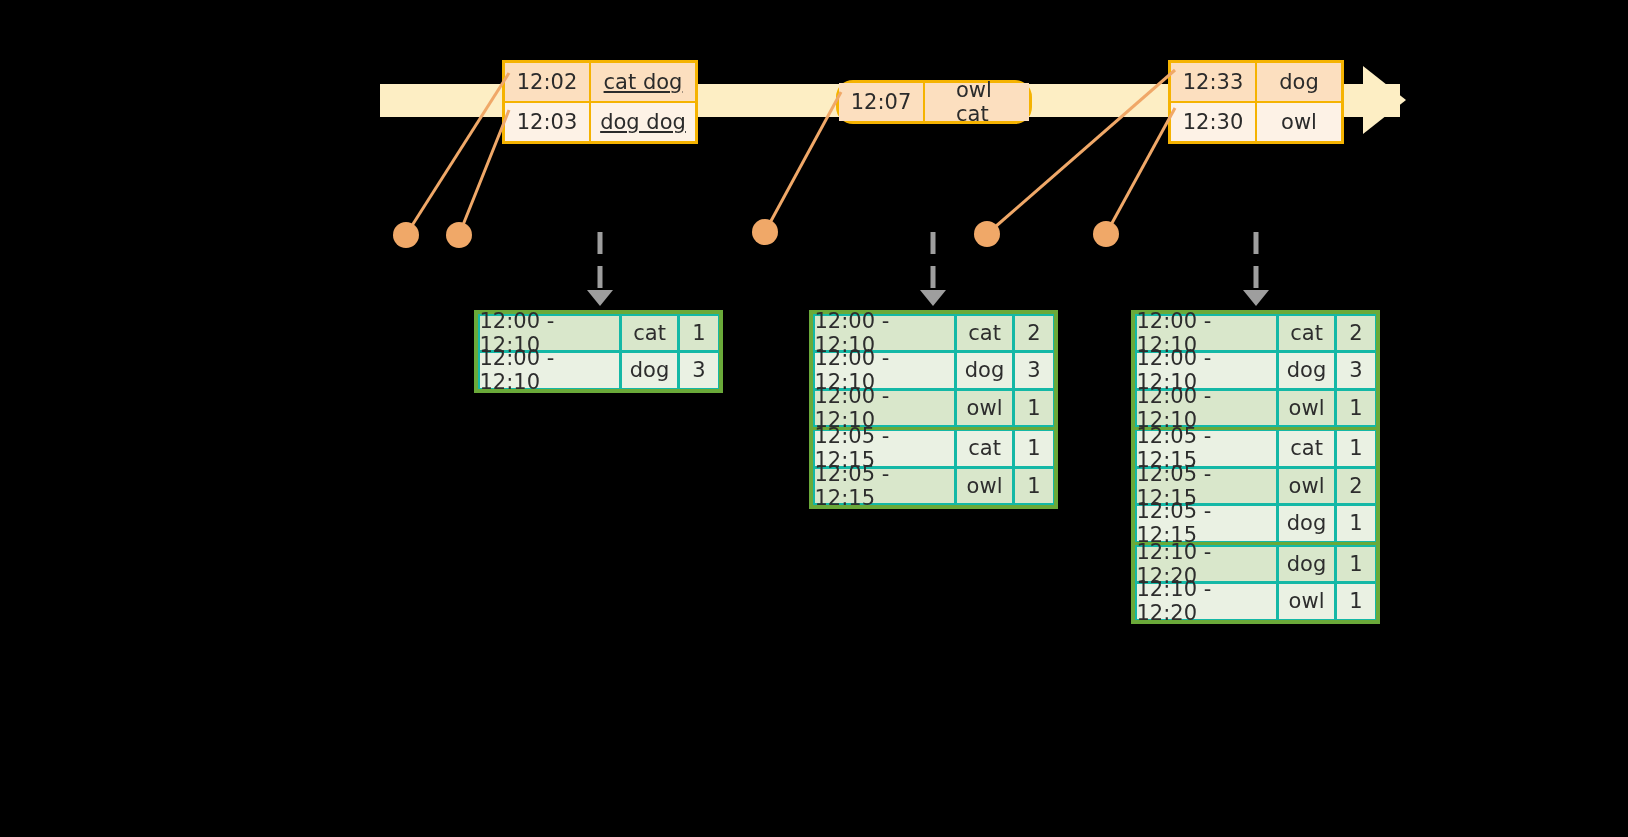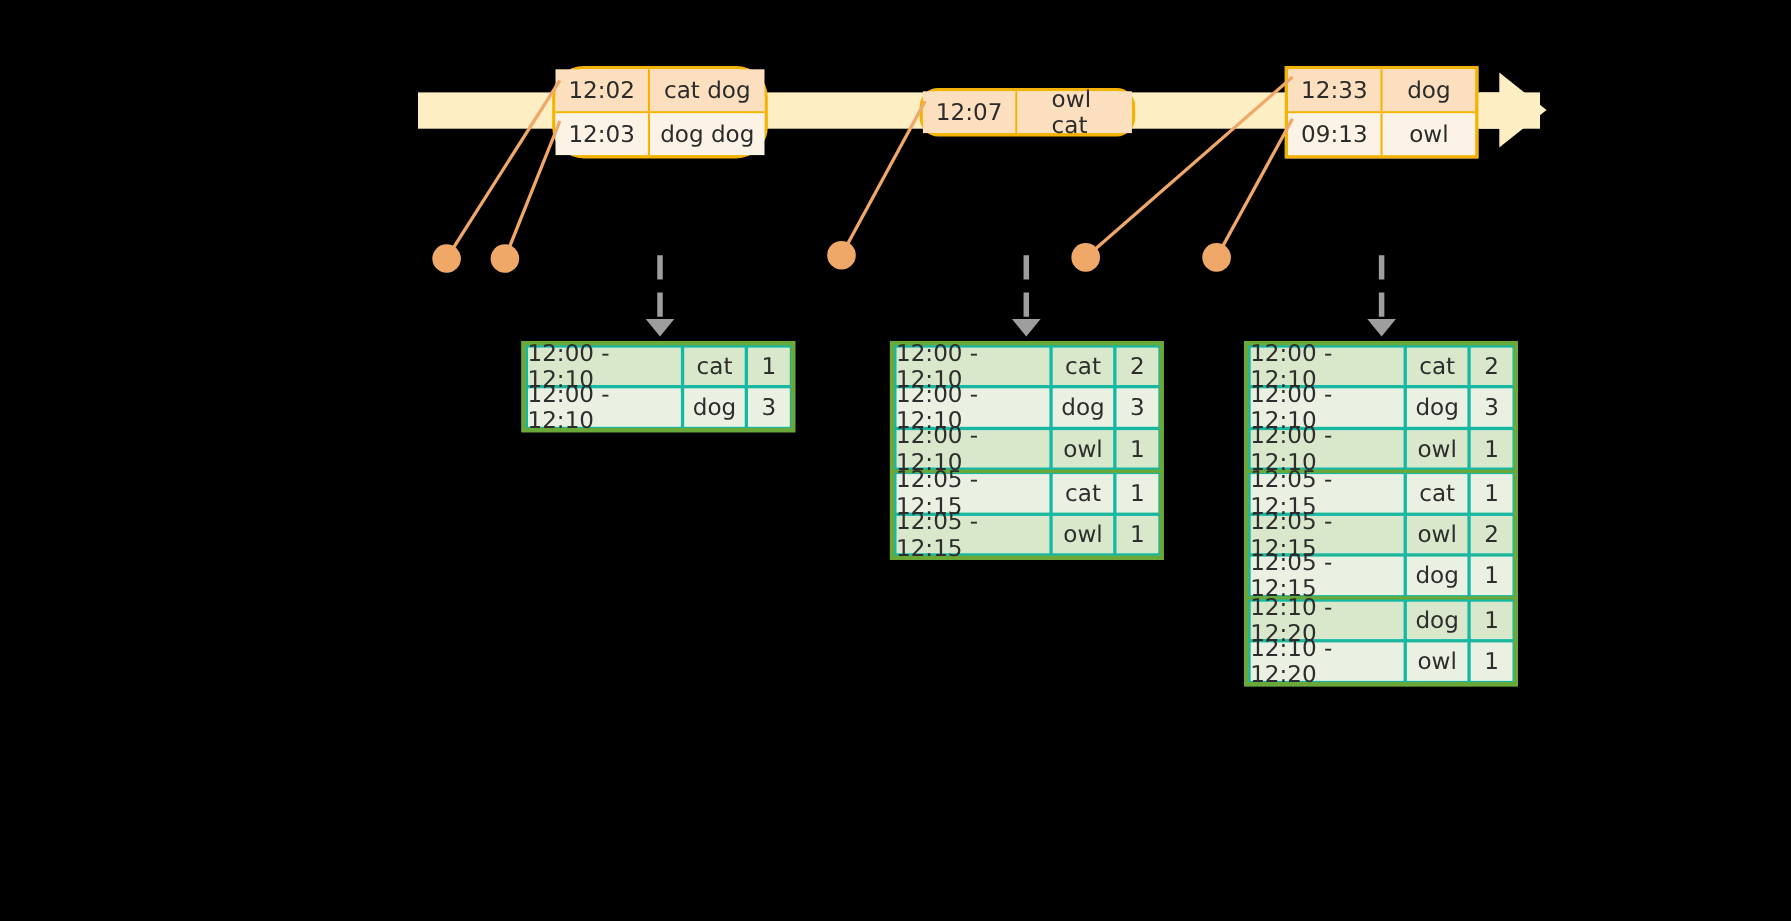--- a/index.html
+++ b/index.html
@@ -64,22 +64,22 @@
     display: flex;
     align-items: center;
     justify-content: center;
     font-size: 21px;
     color: #2b2b2b;
     box-sizing: border-box;
   }
   .ev-time { width: 86px; border-right: 2px solid #f5b301; }
   .ev-words { flex: 1; }
 
-  #ev-box-1 { left: 502px; top: 60px; width: 196px; border-radius: 29px; }
-  #ev-box-1 .ev-words { width: 110px; }
+  #ev-box-1 { left: 502px; top: 60px; width: 196px; }
+  #ev-box-1 .ev-words { width: 110px; text-decoration: underline; }
   #ev-box-2 { left: 836px; top: 80px; width: 196px; border-radius: 17px; }
   #ev-box-2 .ev-words { width: 110px; padding-left: 31px; }
   #ev-box-3 { left: 1168px; top: 60px; width: 176px; }
   #ev-box-3 .ev-words { width: 90px; }
 
   
   .connector-layer {
     position: absolute;
     left: 0; top: 0;
     width: 1628px;
@@ -149,21 +149,21 @@
       <div class="ev-cell ev-words">owl cat</div>
     </div>
   </div>
 
   <div class="event-box" id="ev-box-3">
     <div class="event-row alt">
       <div class="ev-cell ev-time">12:33</div>
       <div class="ev-cell ev-words">dog</div>
     </div>
     <div class="event-row">
-      <div class="ev-cell ev-time">09:13</div>
+      <div class="ev-cell ev-time">12:30</div>
       <div class="ev-cell ev-words">owl</div>
     </div>
   </div>
 
   <svg class="connector-layer" id="connector-layer" viewBox="0 0 1628 837" width="1628" height="837">
       <line x1="406" y1="235" x2="509" y2="73" stroke="#f0a868" stroke-width="3"></line>
       <line x1="459" y1="235" x2="509" y2="110" stroke="#f0a868" stroke-width="3"></line>
       <line x1="765" y1="232" x2="841" y2="92" stroke="#f0a868" stroke-width="3"></line>
       <line x1="987" y1="234" x2="1175" y2="70" stroke="#f0a868" stroke-width="3"></line>
       <line x1="1106" y1="234" x2="1175" y2="108" stroke="#f0a868" stroke-width="3"></line>

